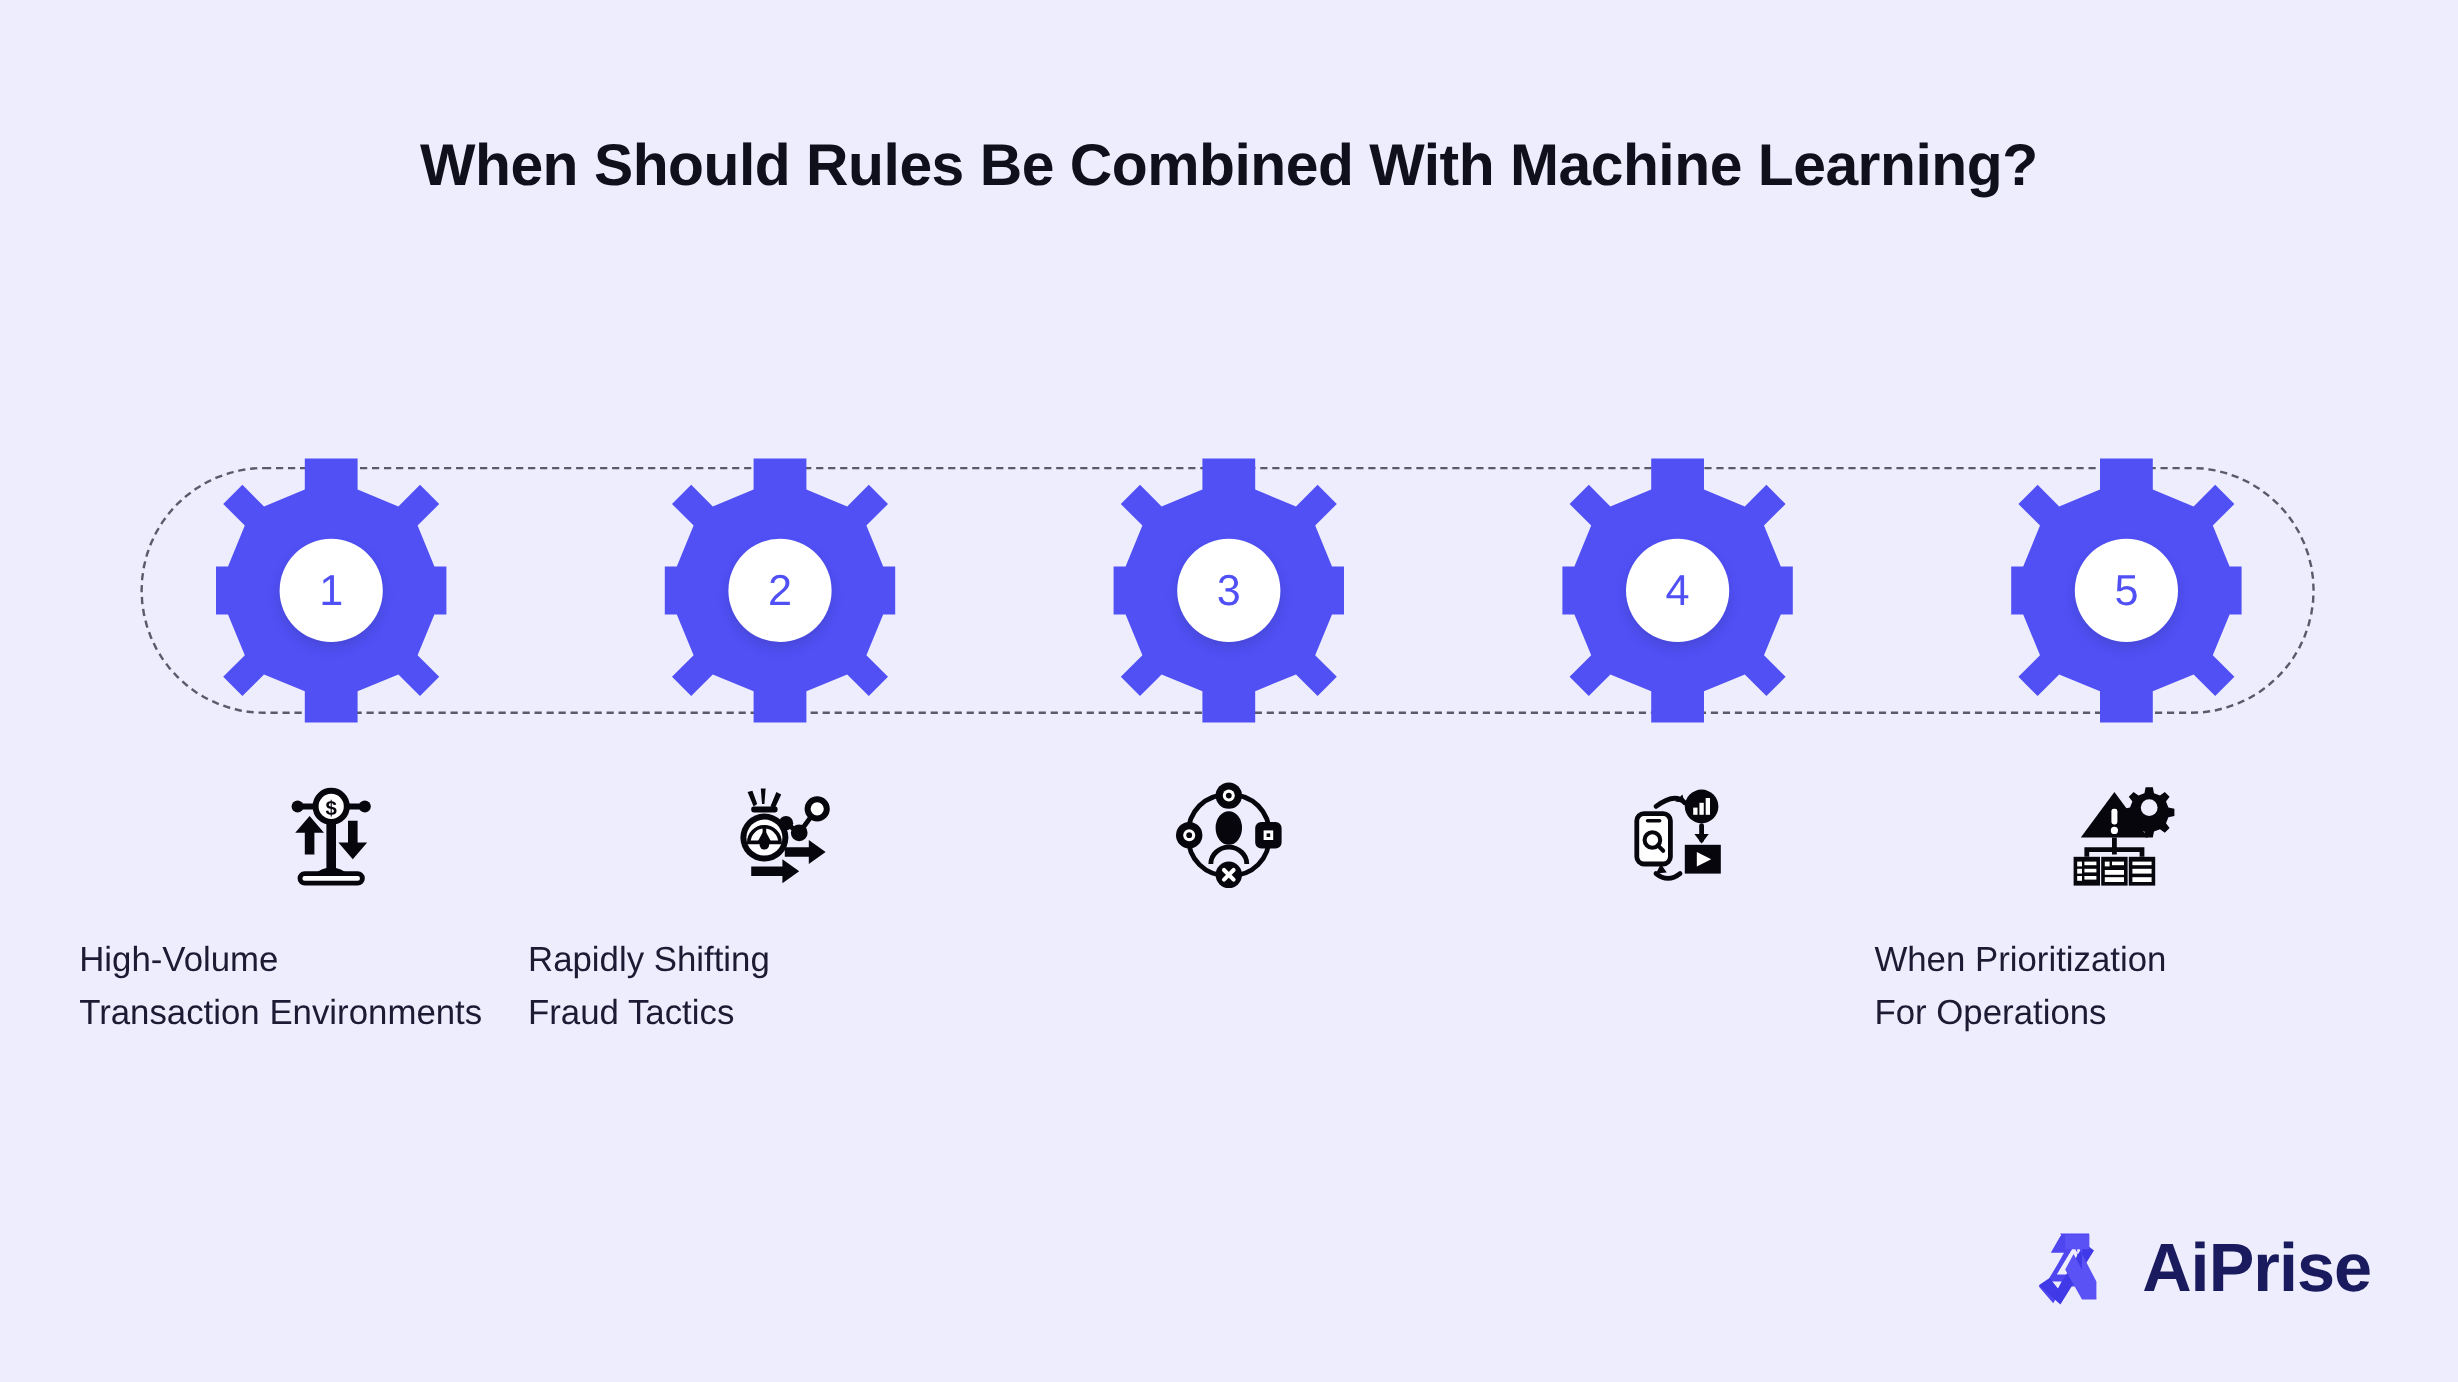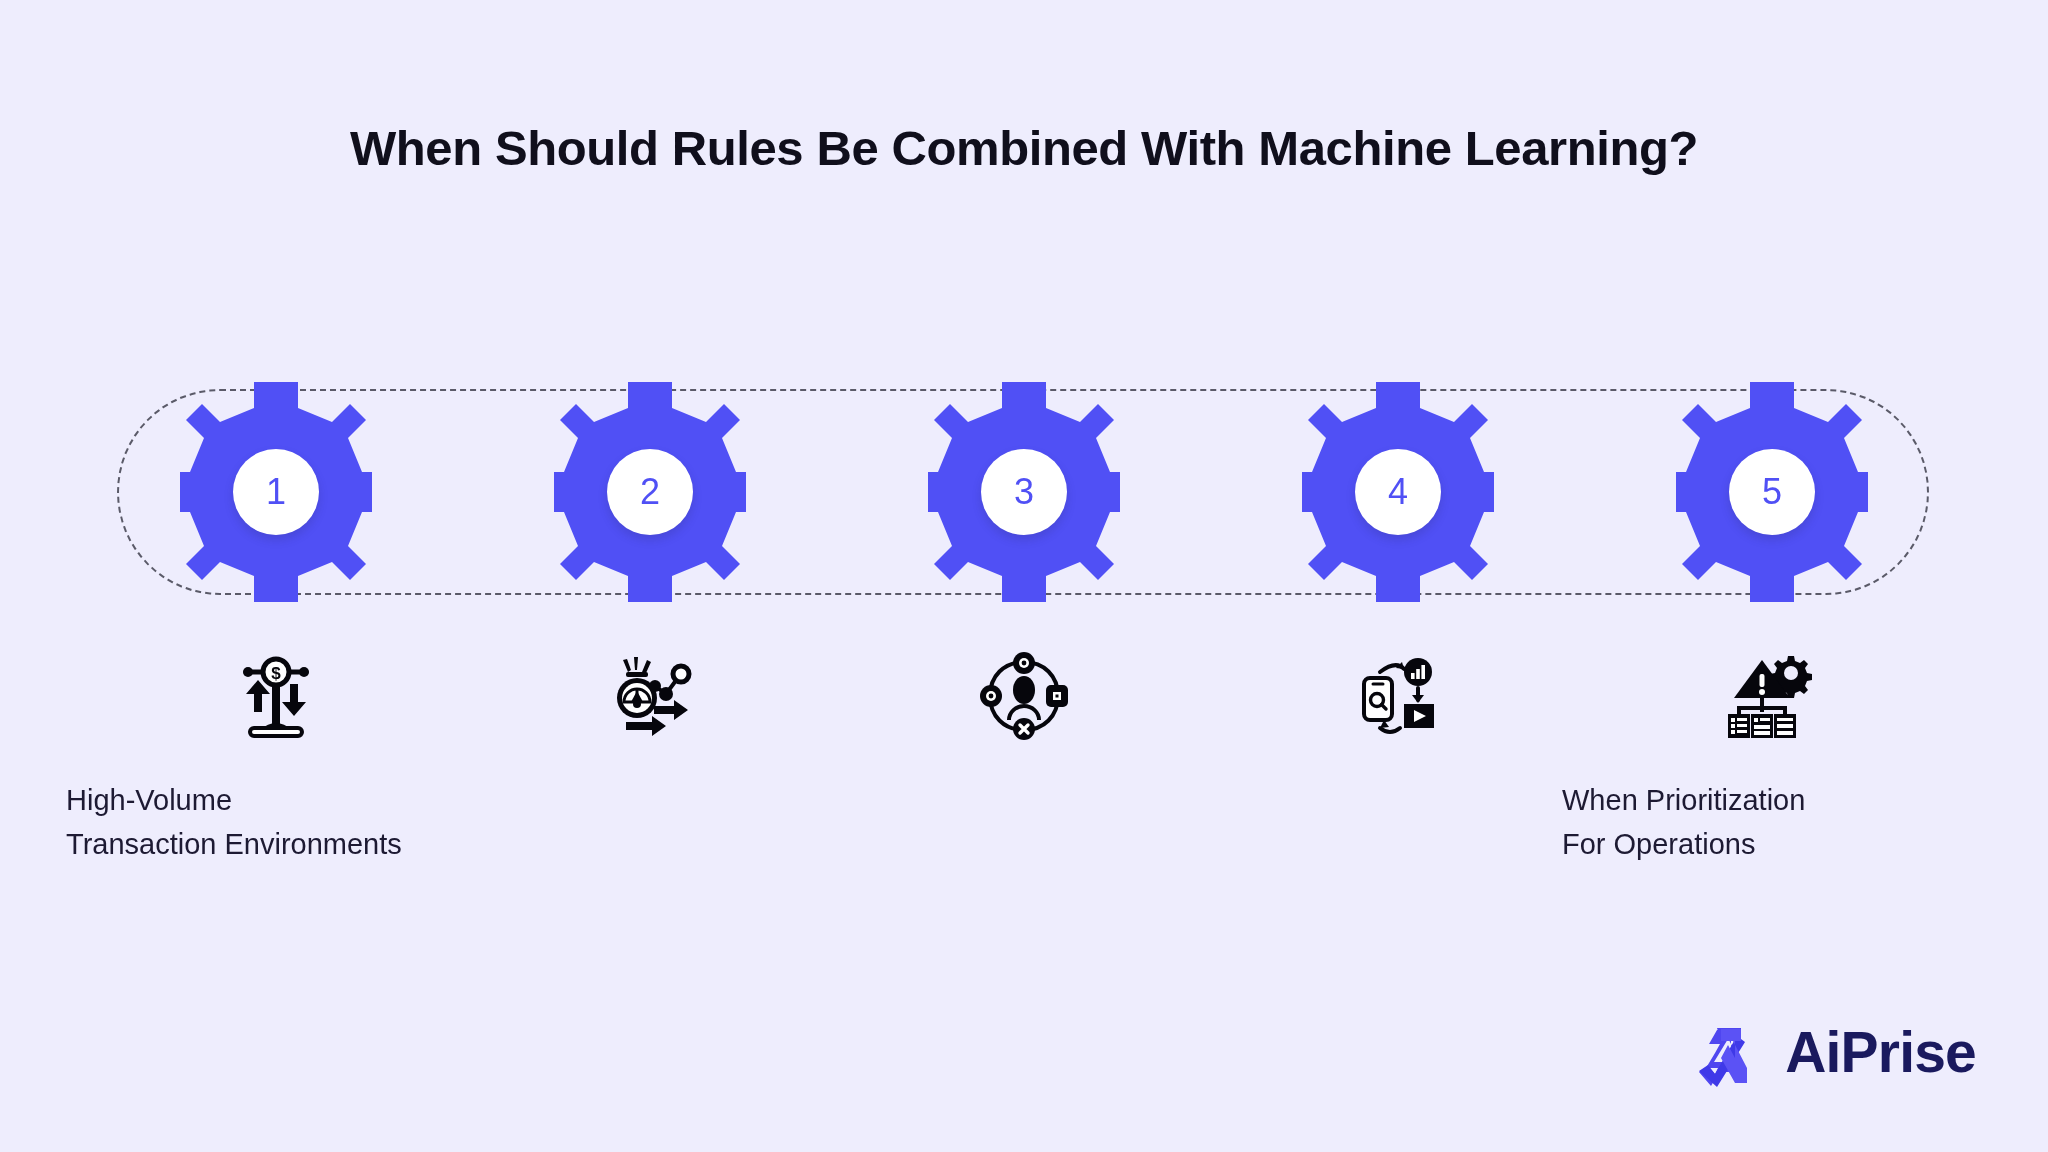--- a/index.html
+++ b/index.html
@@ -12,21 +12,21 @@
 
   body {
     background: #EEEDFD;
     font-family: "Liberation Sans", sans-serif;
     position: relative;
   }
 
   
   .title {
     position: absolute;
-    top: 120px;
+    top: 110px;
     left: 0;
     width: 2048px;
     text-align: center;
     font-size: 49px;
     font-weight: 700;
     letter-spacing: -0.4px;
     color: #100F1C;
     font-family: "Liberation Sans", sans-serif;
   }
 
@@ -132,20 +132,21 @@
     width: 420px;
     font-family: "Liberation Sans", sans-serif;
   }
 
   
   .logo {
     position: absolute;
     right: 72px;
     bottom: 62px;
     display: flex;
+    align-items: center;
     gap: 24px;
   }
 
   .logo-mark { width: 66px; height: 66px; display: block; }
 
   .logo-text {
     font-size: 57px;
     font-weight: 700;
     color: #1A1A5E;
     letter-spacing: -0.8px;
@@ -299,20 +300,22 @@
           <path d="M51 36 L62 44 L76 25"></path>
         </g>
         <circle cx="51" cy="36" r="6" fill="#06060C"></circle>
         <circle cx="62" cy="44" r="7" fill="#06060C"></circle>
         <circle cx="77" cy="24" r="8" fill="#FFFFFF" stroke="#06060C" stroke-width="5"></circle>
 
         <path d="M50 56 L70 56 L70 50 L84 60 L70 70 L70 64 L50 64 Z" fill="#06060C"></path>
         <path d="M22 72 L48 72 L48 66 L62 76 L48 86 L48 80 L22 80 Z" fill="#06060C"></path>
       </svg>
     </div>
+    <div class="item-label">Rapidly Shifting
+Fraud Tactics</div>
   </div>
 
   <div class="item">
     <div class="item-icon">
       <svg width="92" height="92" viewBox="0 0 92 92">
 
         <path d="M46 12 C66 12 80 26 80 46 C80 66 66 80 46 80 C26 80 12 66 12 46 C12 26 26 12 46 12 Z" fill="none" stroke="#06060C" stroke-width="4"></path>
 
         <ellipse cx="46" cy="40" rx="11" ry="14" fill="#06060C"></ellipse>
         <path d="M31 70 a15 14 0 0 1 30 0" fill="none" stroke="#06060C" stroke-width="4"></path>

